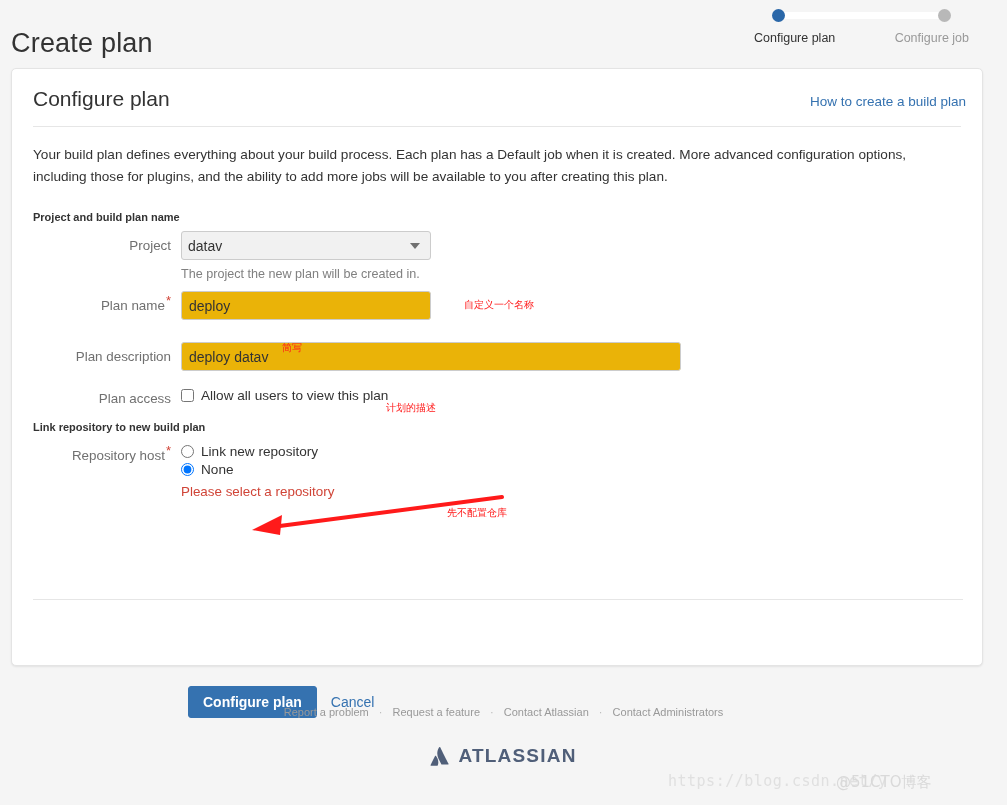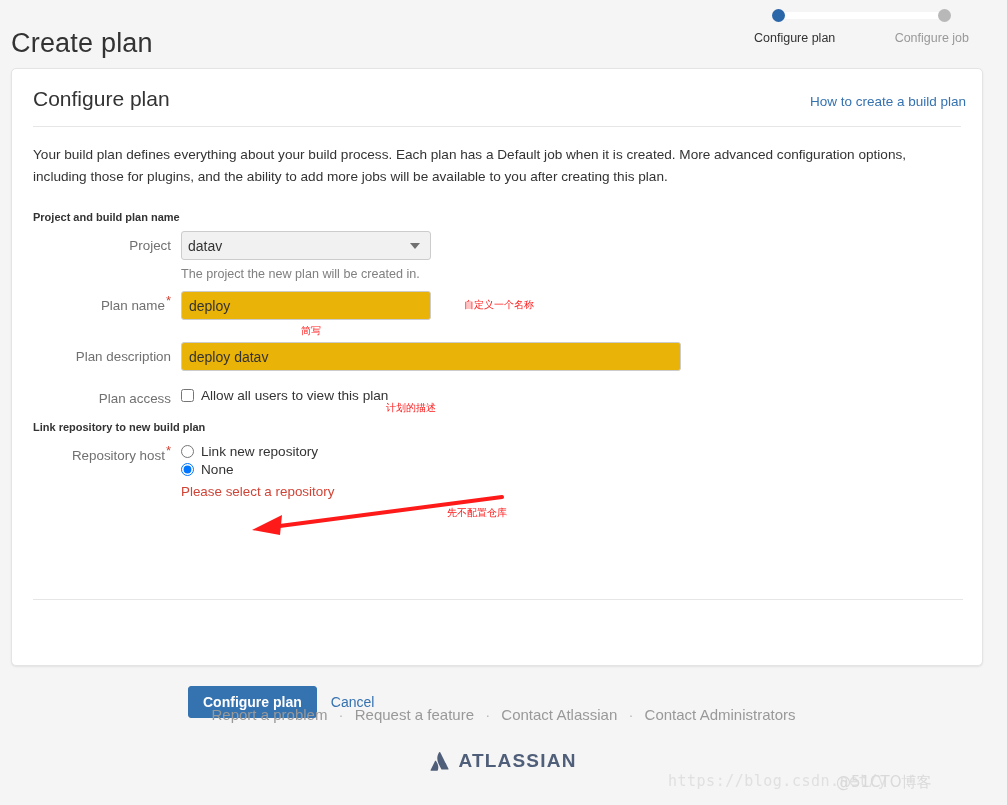--- a/index.html
+++ b/index.html
@@ -272,21 +272,21 @@
     top: 690px;
     width: 1007px;
     text-align: center;
   }
   .foot-line1 {
     font-size: 12.6px;
     color: #999999;
   }
   .foot-links {
     margin-top: 16px;
-    font-size: 15px;
+    font-size: 11px;
     color: #999999;
   }
   .foot-links a {
     color: #999999;
     text-decoration: none;
     cursor: pointer;
   }
   .foot-sep { margin: 0 7px; color: #bbbbbb; }
   .brand {
     margin-top: 27px;
@@ -309,21 +309,21 @@
 
   
   .anno {
     position: absolute;
     color: #ff1a1a;
     font-size: 10px;
     font-family: "DejaVu Sans", sans-serif;
     white-space: nowrap;
   }
   #anno-plan-name { left: 464px; top: 298px; }
-  #anno-plan-key  { left: 282px; top: 324px; margin-left: 19px; }
+  #anno-plan-key  { left: 282px; top: 341px; }
   #anno-plan-desc { left: 386px; top: 401px; }
   #anno-repo      { left: 447px; top: 506px; }
 
   .arrow-svg {
     position: absolute;
     left: 244px;
     top: 487px;
     pointer-events: none;
   }
 

